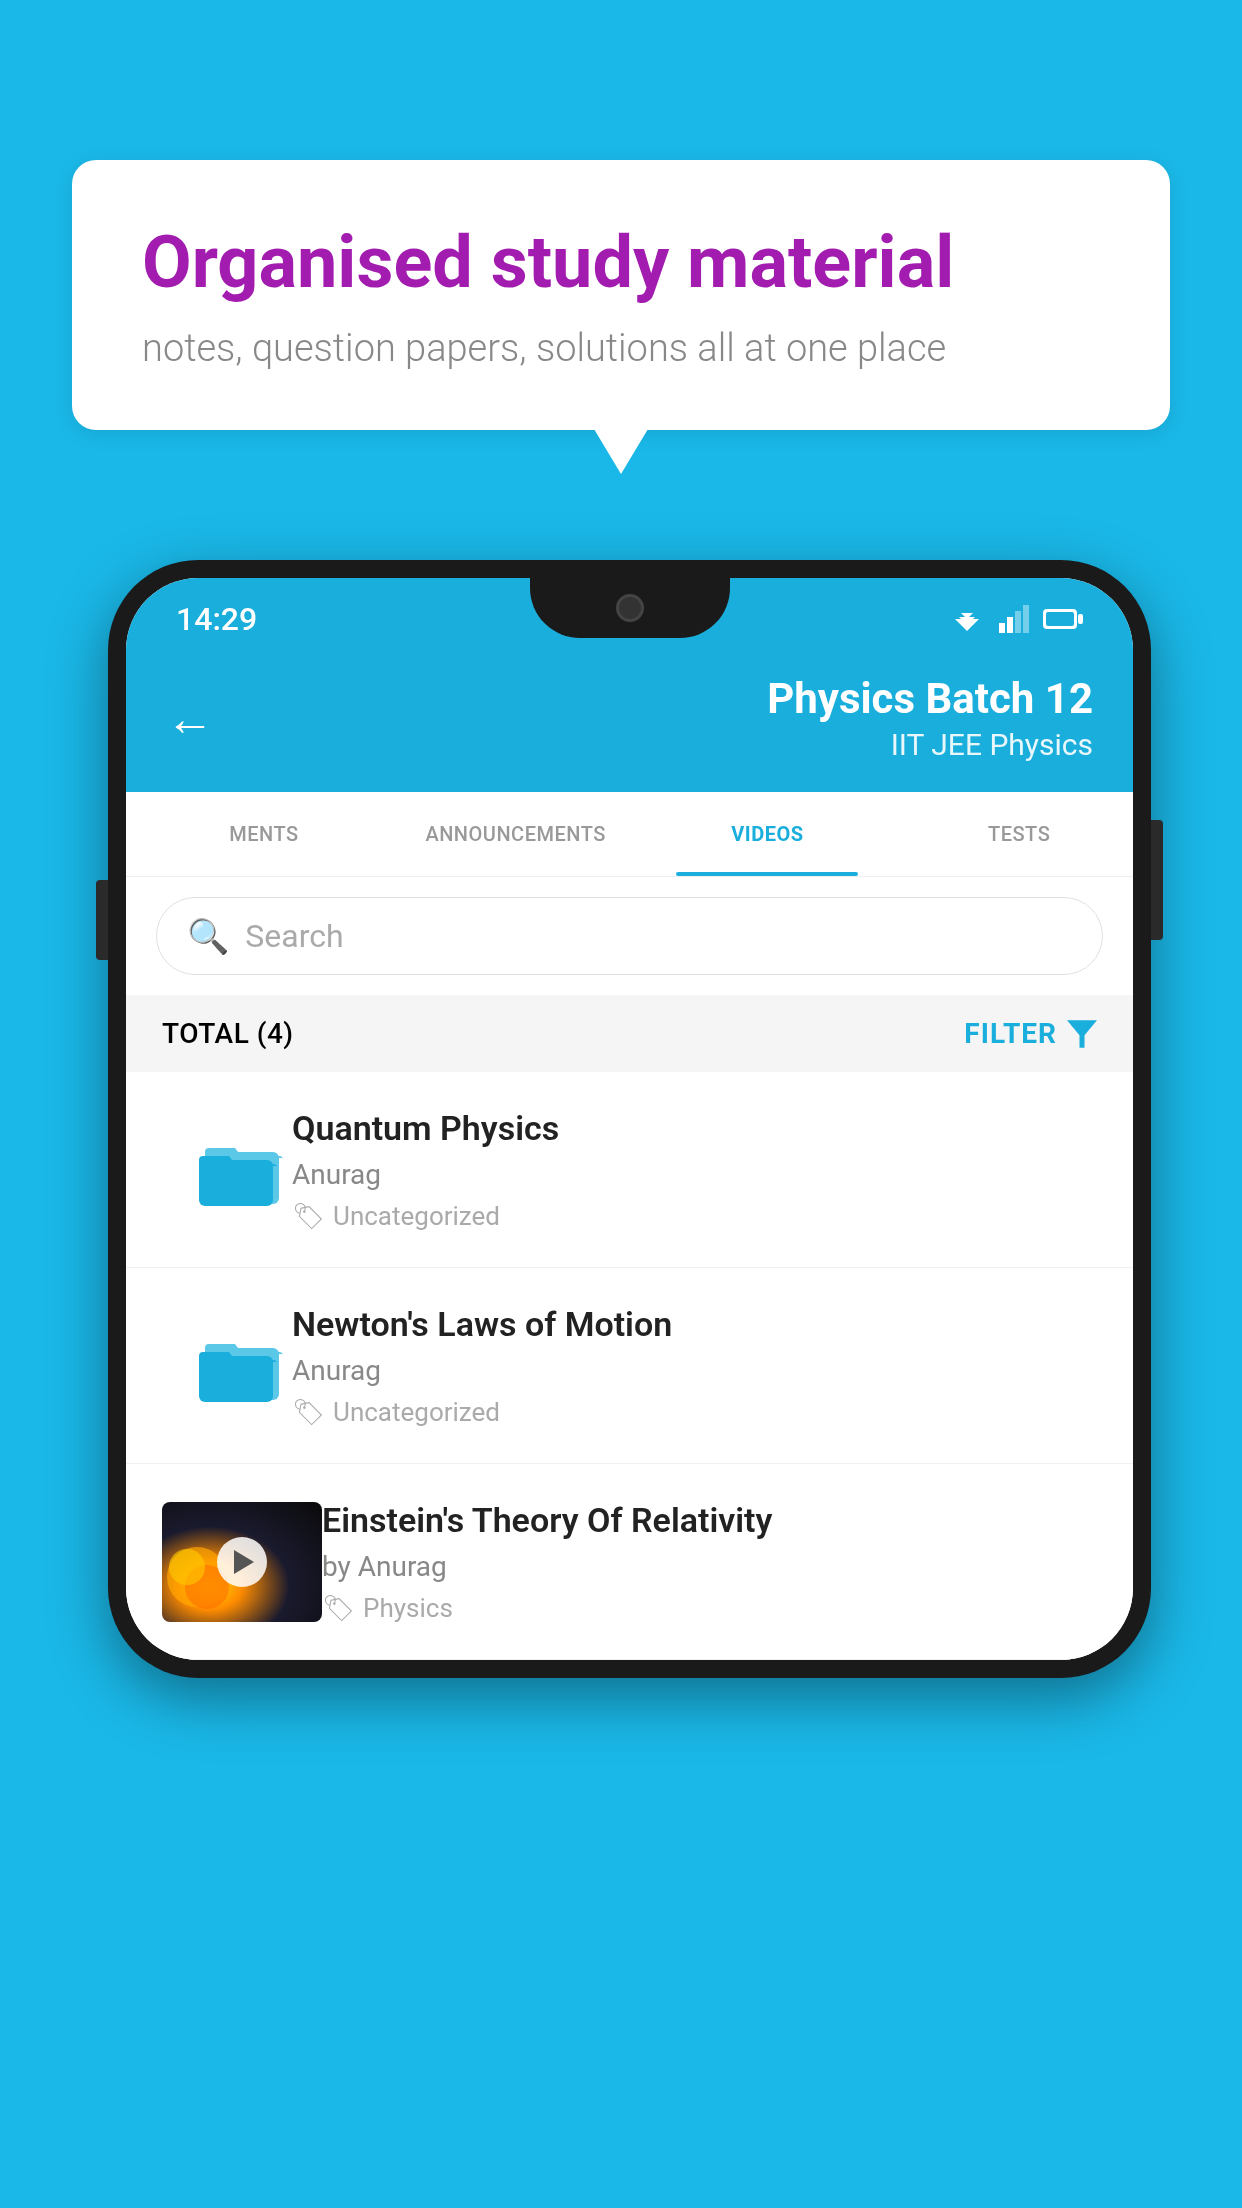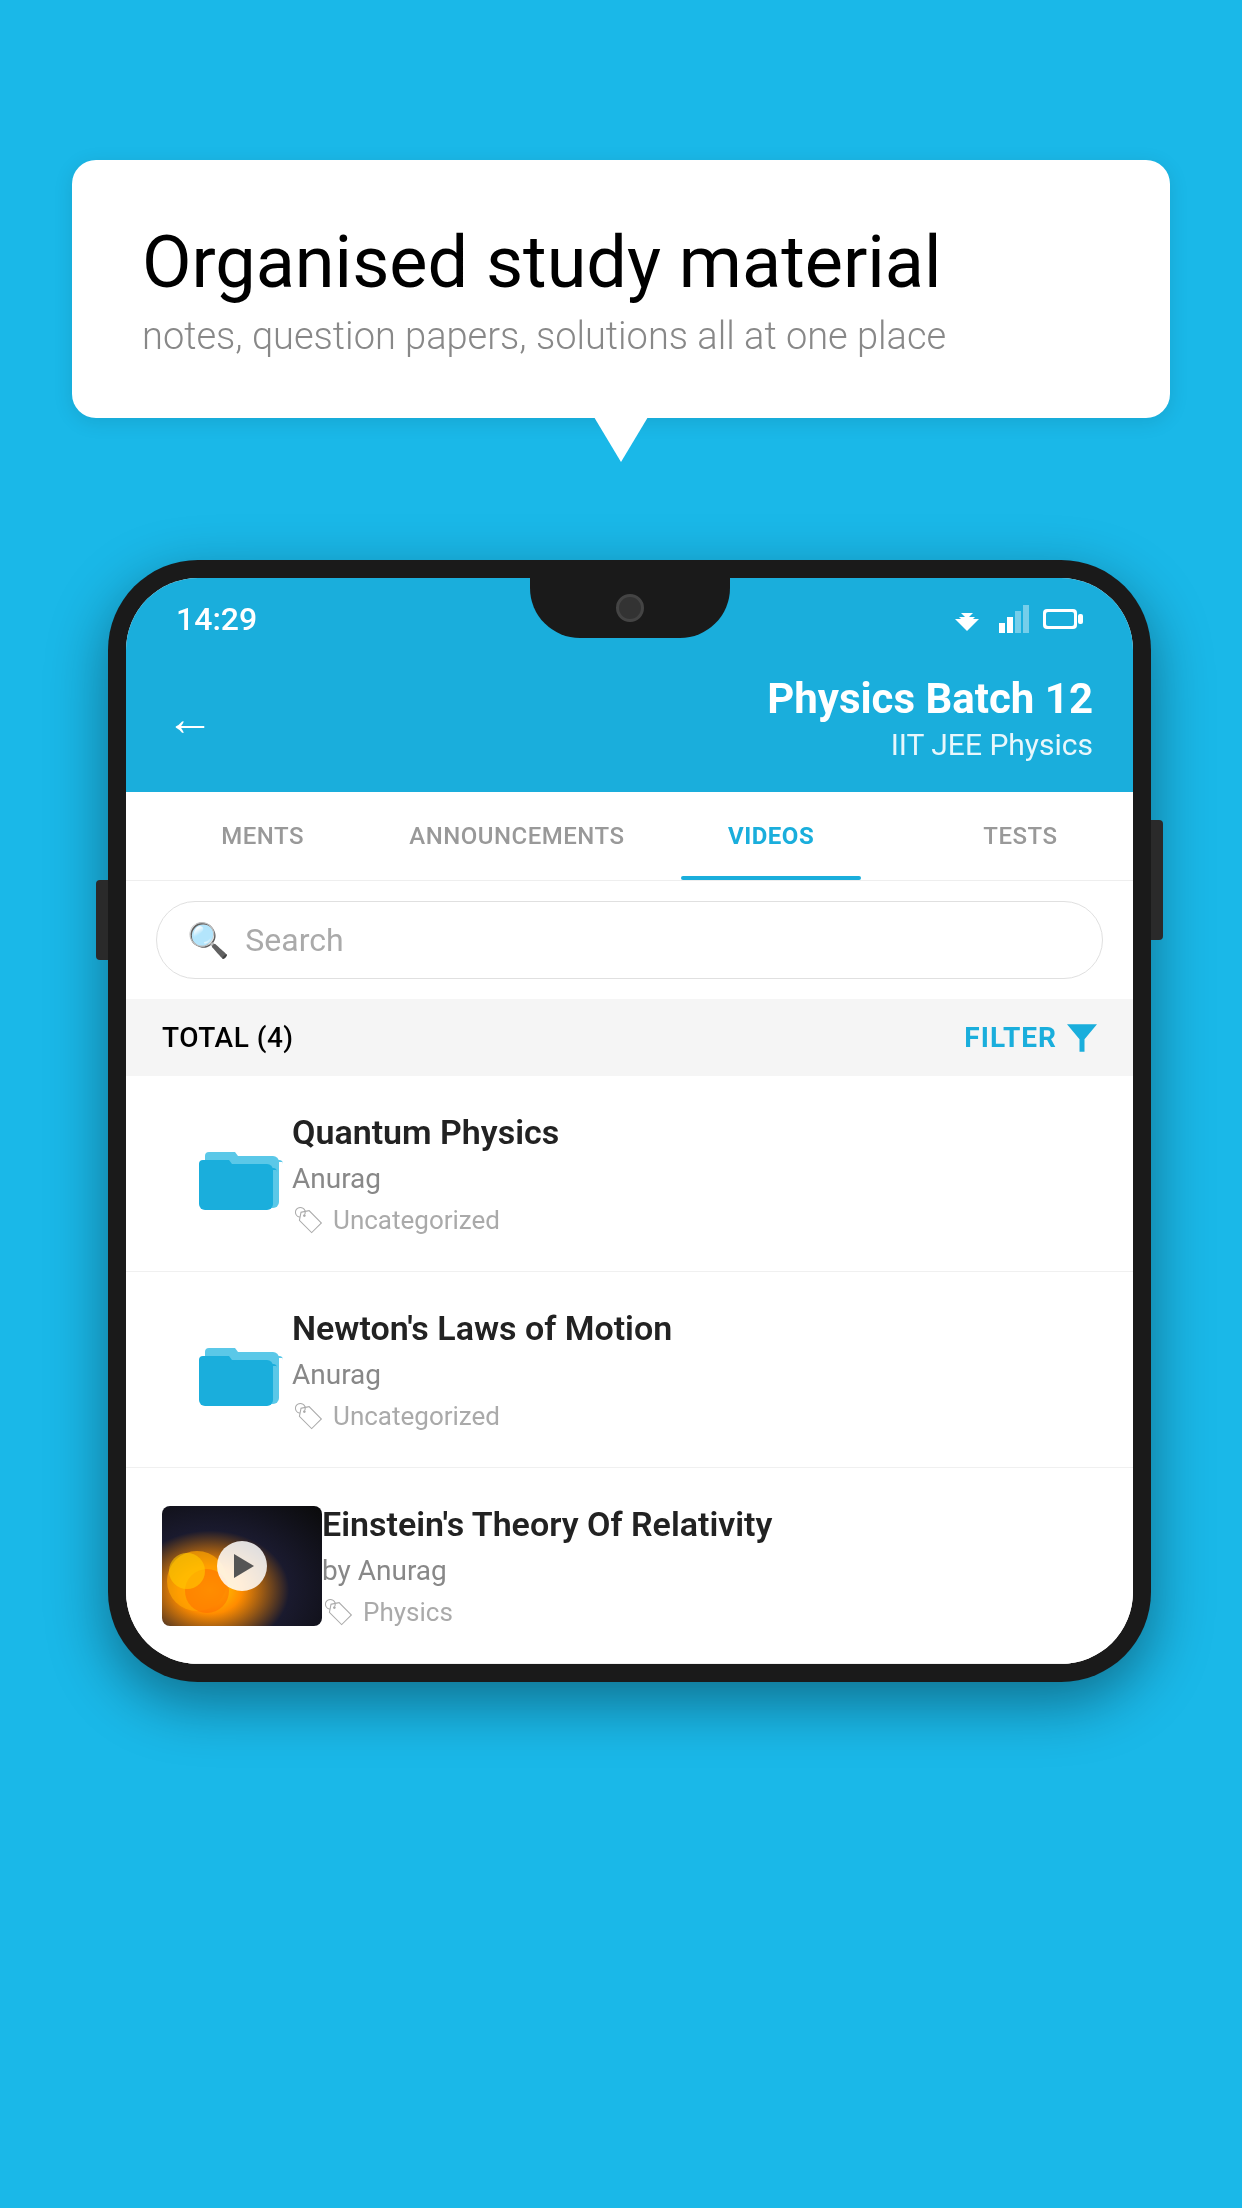--- a/index.html
+++ b/index.html
@@ -34,25 +34,25 @@
       position: absolute;
       bottom: -44px;
       left: 50%;
       transform: translateX(-50%);
       border-left: 30px solid transparent;
       border-right: 30px solid transparent;
       border-top: 50px solid white;
     }
 
     .speech-bubble-title {
-      color: #000000;
+      color: #a21caf;
       font-size: 72px;
-      font-weight: 400;
+      font-weight: 700;
       line-height: 1.2;
-      margin-bottom: 8px;
+      margin-bottom: 20px;
     }
 
     .speech-bubble-subtitle {
       color: #888;
       font-size: 38px;
       font-weight: 300;
     }
 
     
     .phone-wrapper {
@@ -184,21 +184,21 @@
     .tabs-container {
       background: white;
       display: flex;
       border-bottom: 1px solid #eee;
     }
 
     .tab {
       flex: 1;
       text-align: center;
       padding: 30px 10px;
-      font-size: 24px;
+      font-size: 20px;
       color: #999;
       font-weight: 500;
       letter-spacing: 0.5px;
       cursor: pointer;
       position: relative;
       margin-left: 24px;
     }
 
     .tab.active {
       color: #1aaedc;

